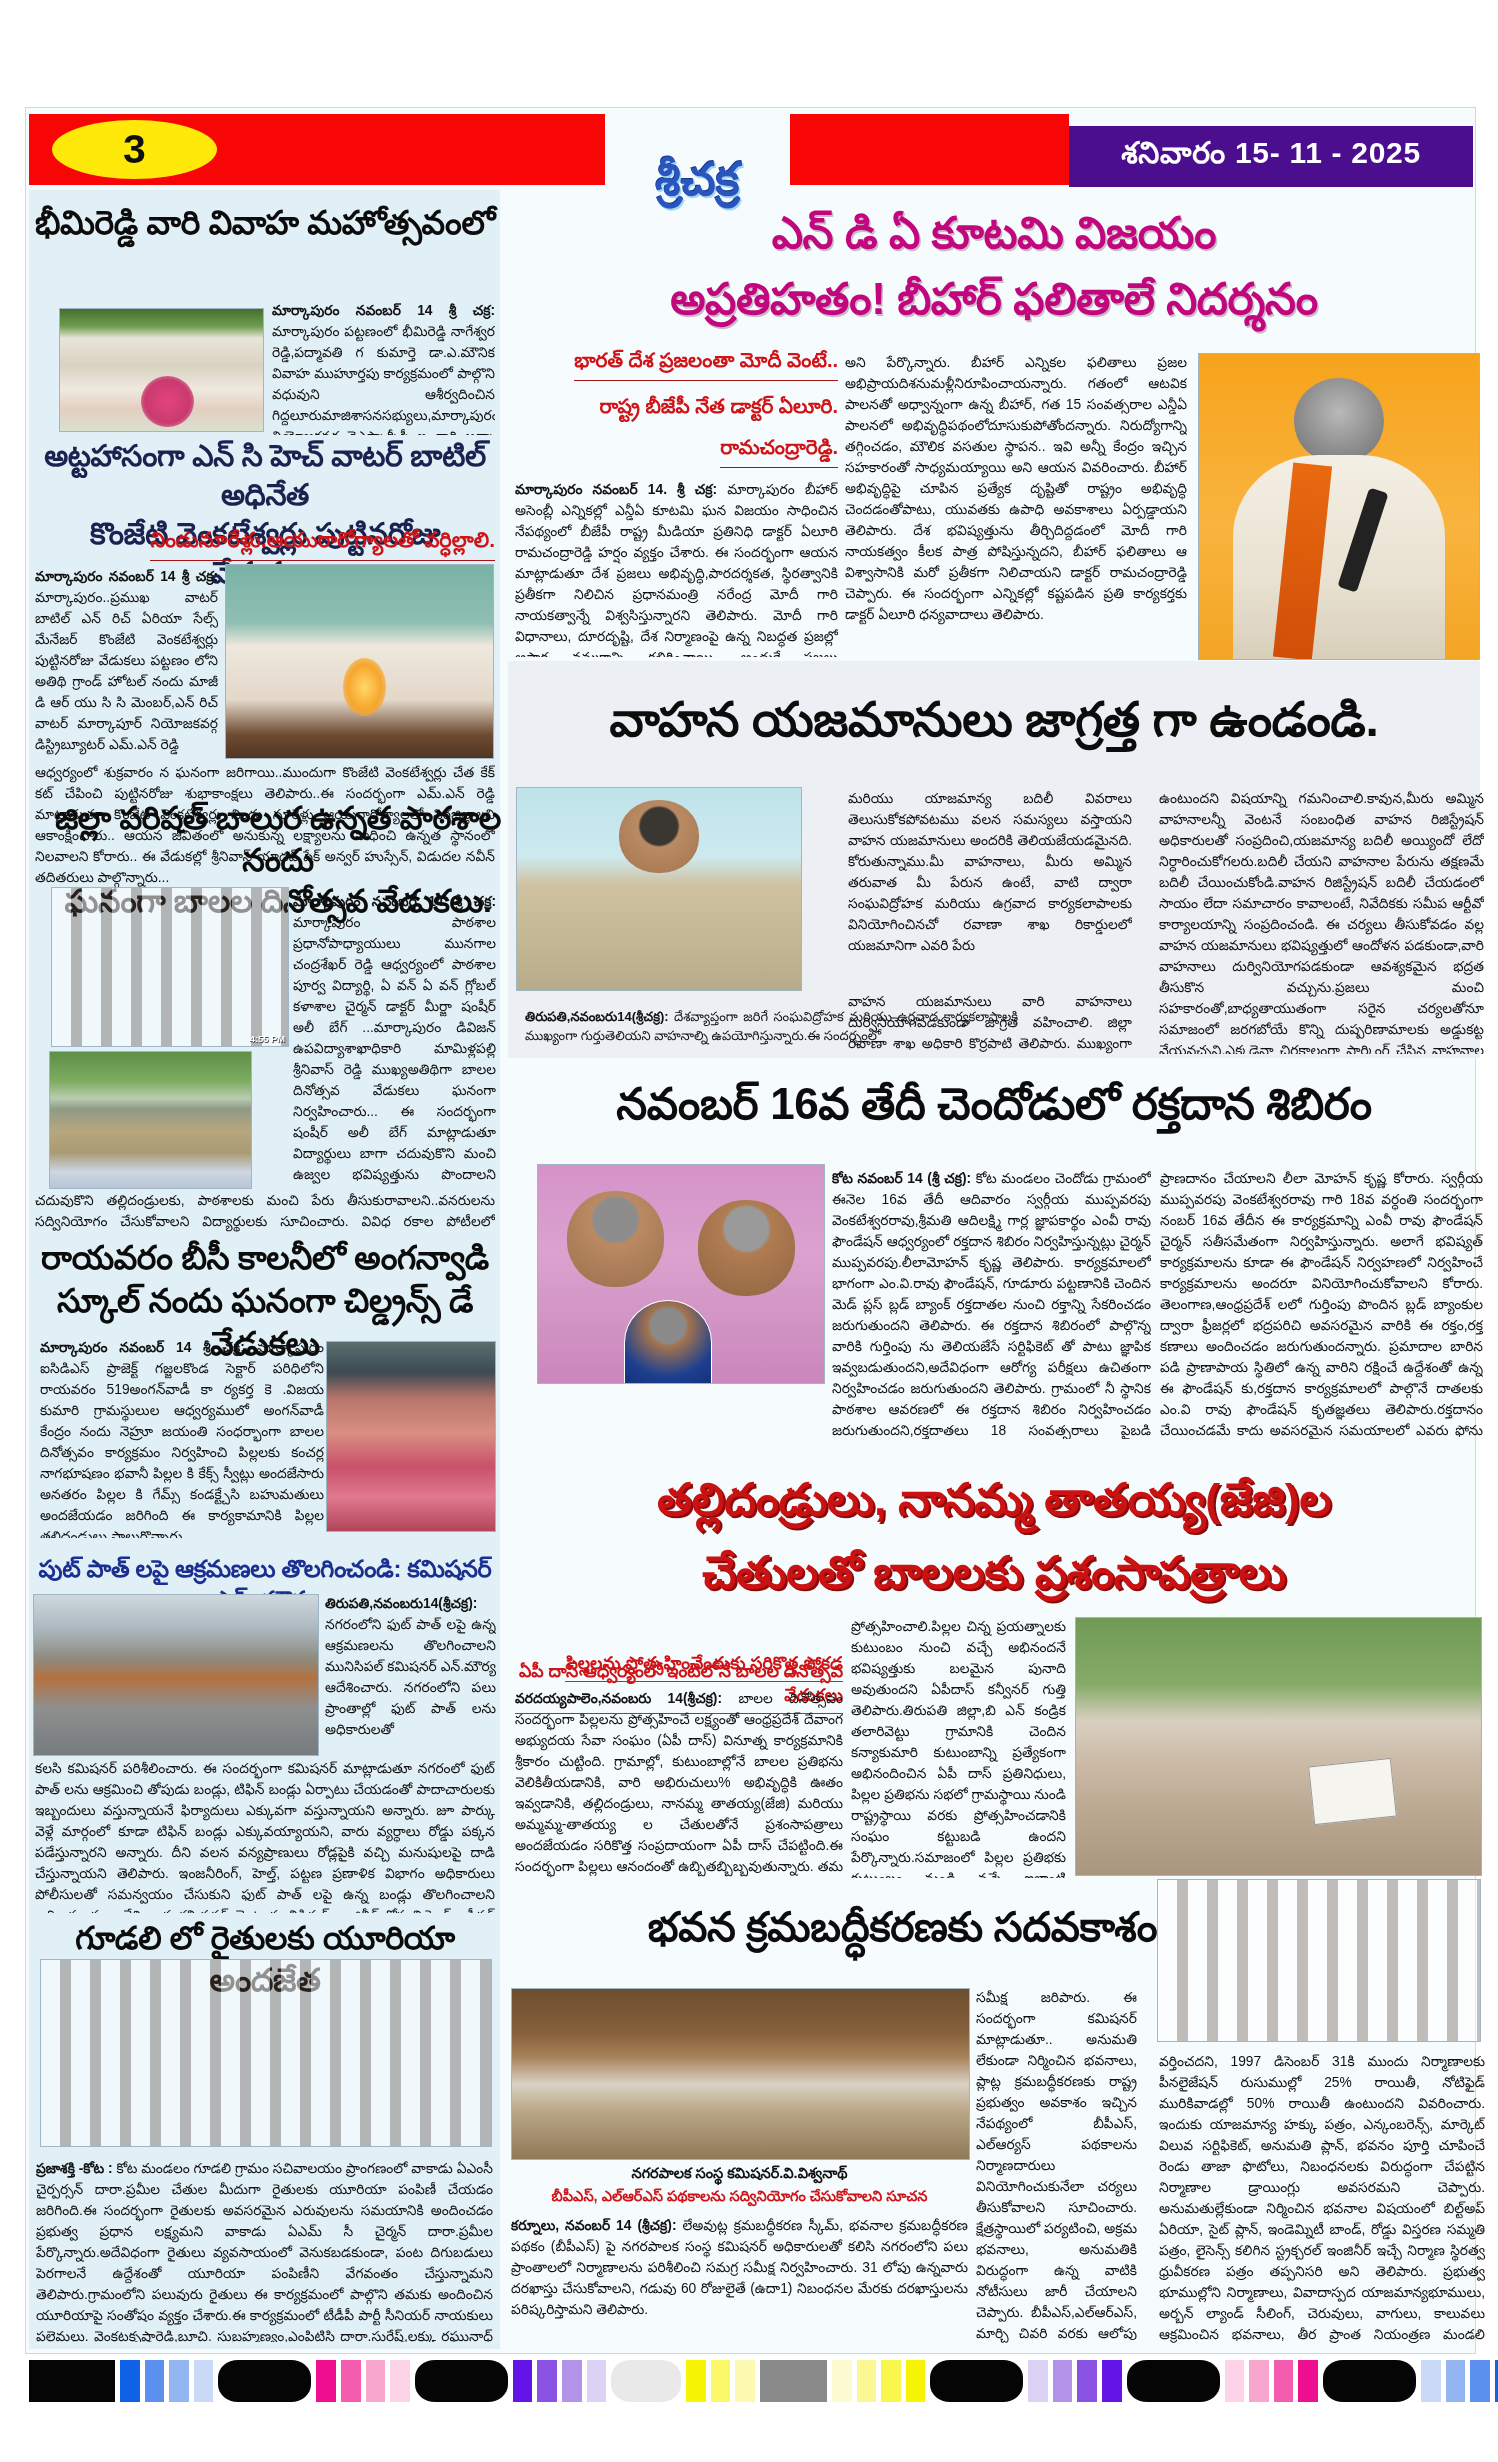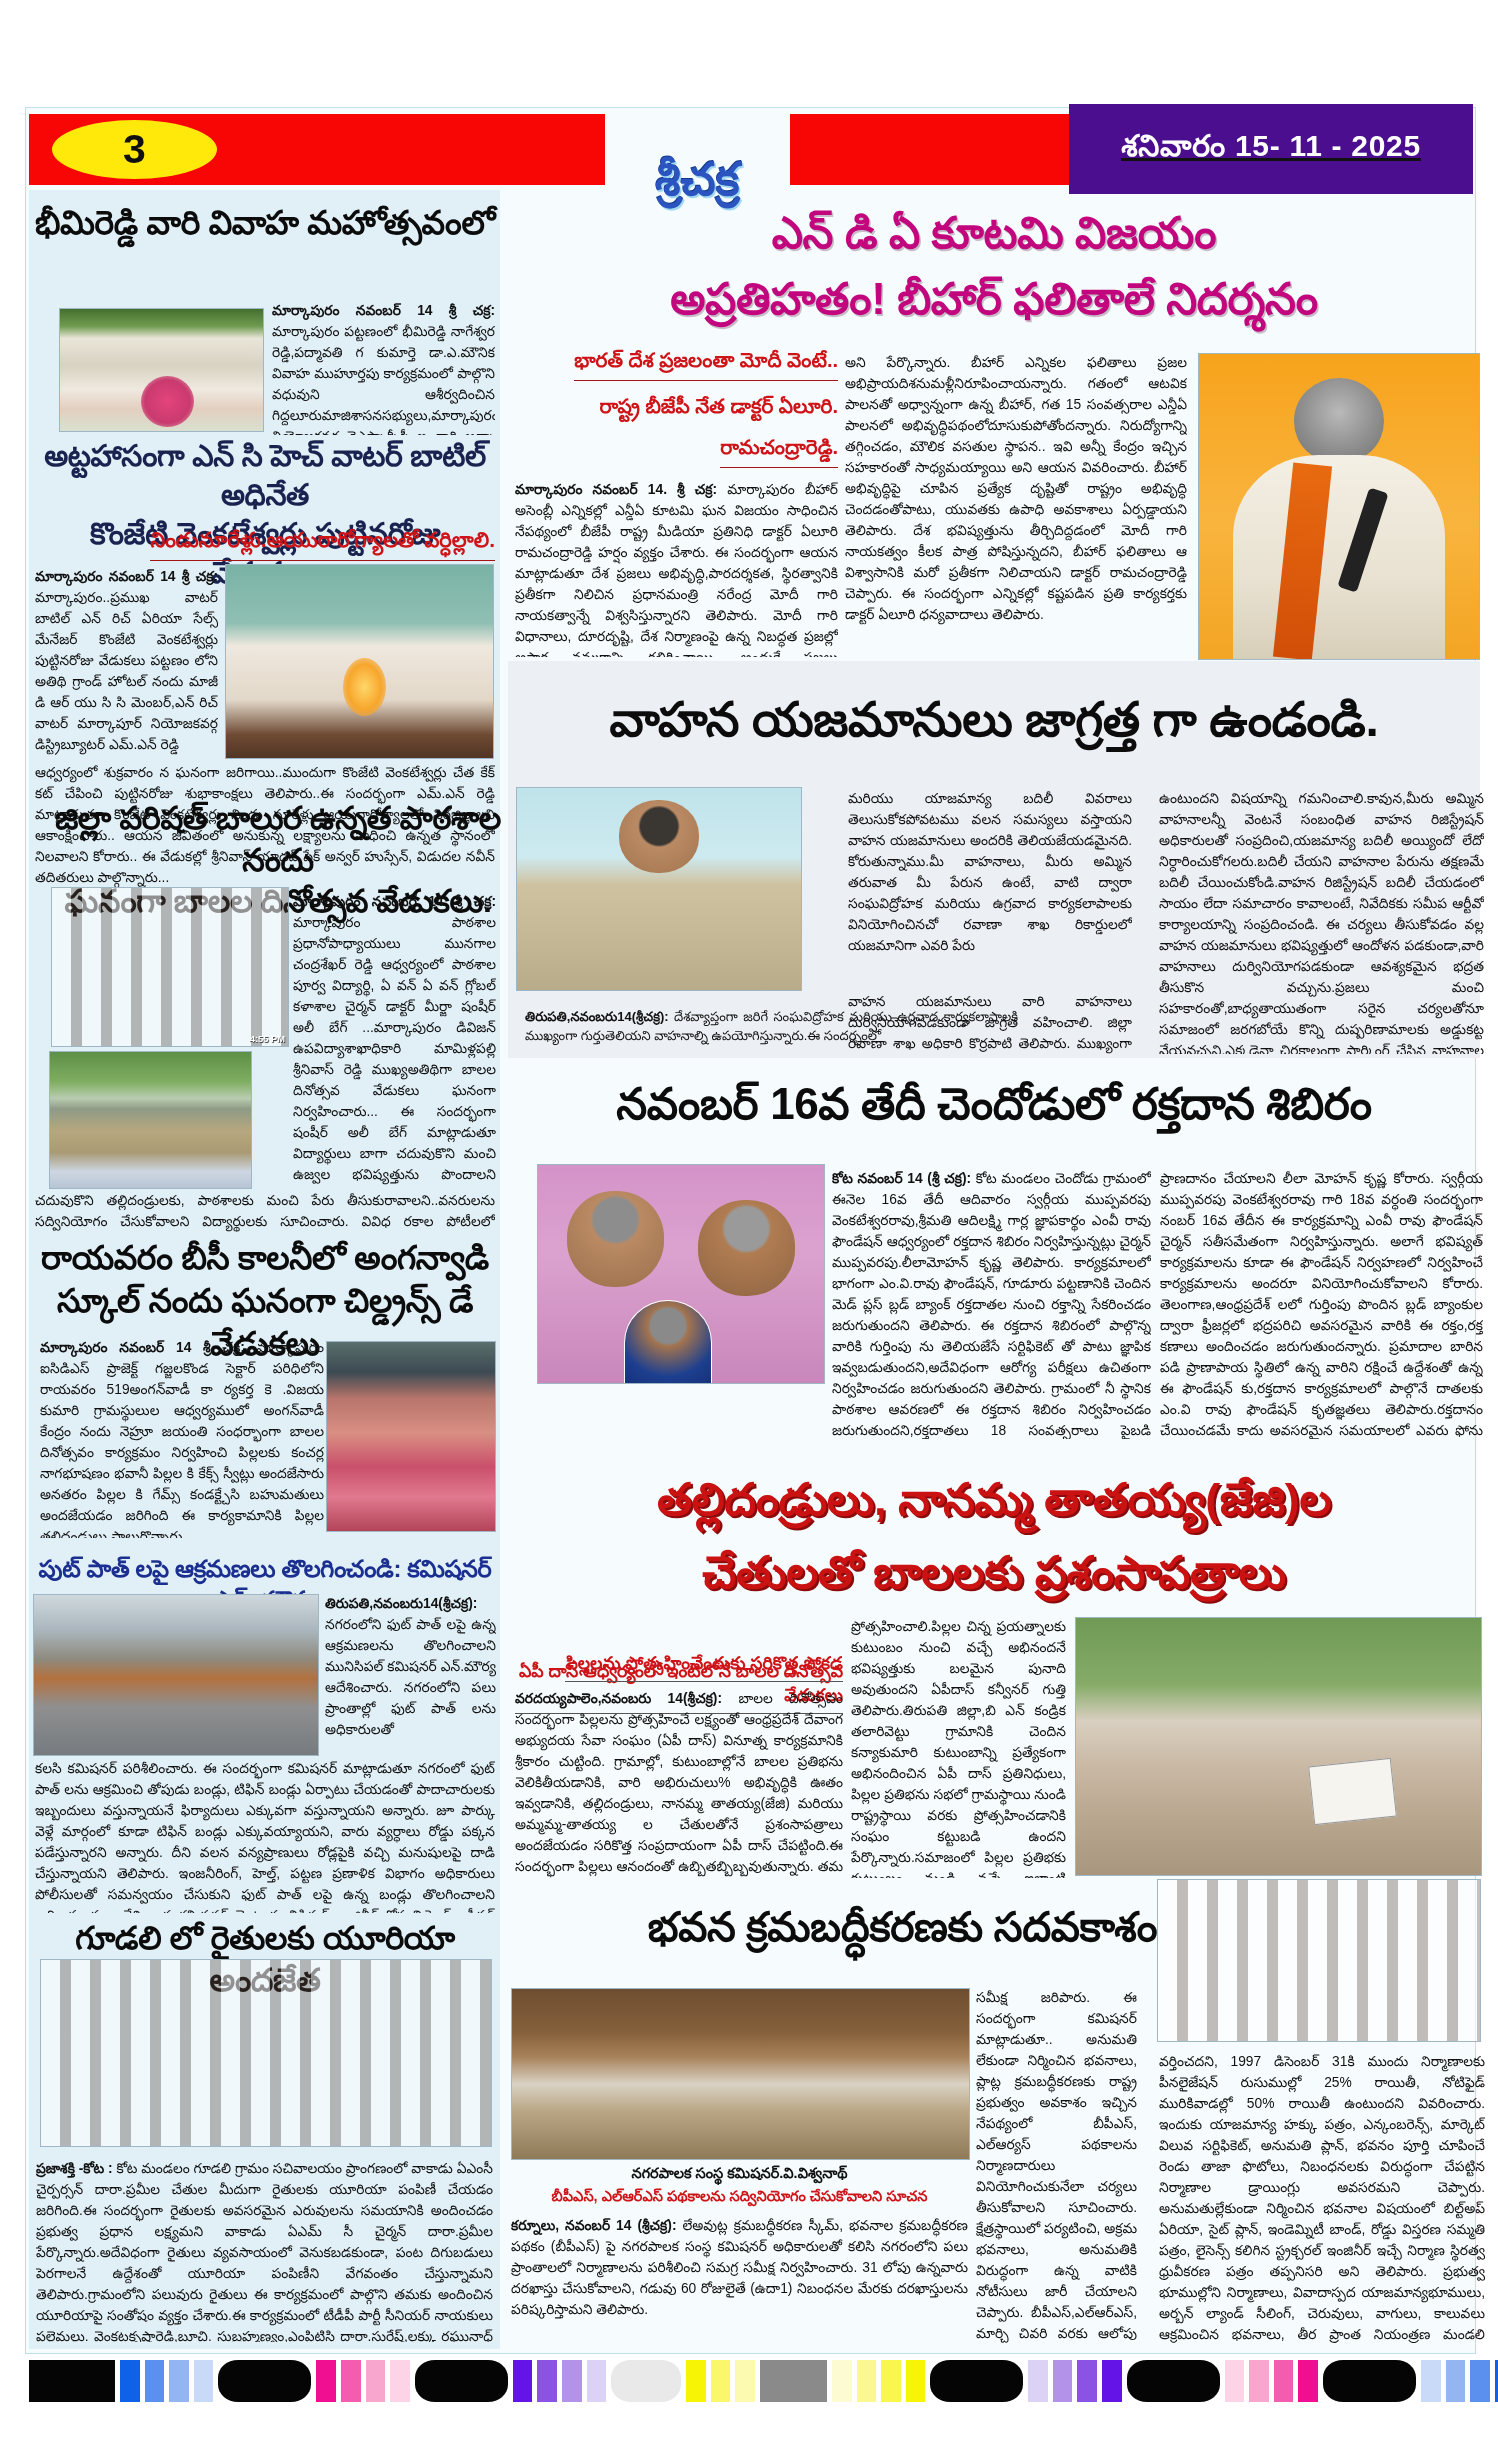--- a/index.html
+++ b/index.html
@@ -70,21 +70,21 @@
 
 <div class="abs red-bar" style="left:29px;top:114px;width:576px;height:71px;">
   <div class="abs badge" style="left:23px;top:5.8px;width:165px;height:59px;">
     <span>3</span>
   </div>
 </div>
 <div class="abs logo" style="left:605px;top:110px;width:185px;height:76px;margin-top:36px;">
   <span>శ్రీచక్ర</span>
 </div>
 <div class="abs red-bar" style="left:790px;top:114px;width:279px;height:71px;"></div>
-<div class="abs purple-bar" style="left:1069px;top:104px;width:404px;height:90px;text-decoration:underline;">
+<div class="abs purple-bar" style="left:1069px;top:126px;width:404px;height:61px;">
   <span class="dateline-banner">శనివారం 15- 11 - 2025</span>
 </div>
 
 <div class="abs hl" style="left:35px;top:202px;width:460px;font-size:33px;">
   <div>భీమిరెడ్డి వారి వివాహ మహోత్సవంలో</div>
 </div>
 <div class="abs ph ph-wedding" style="left:59px;top:308px;width:203px;height:122px;">
   <div class="abs ph-bride"></div>
 </div>
 <p class="abs body" style="left:272px;top:301px;width:223px;height:134px;">

